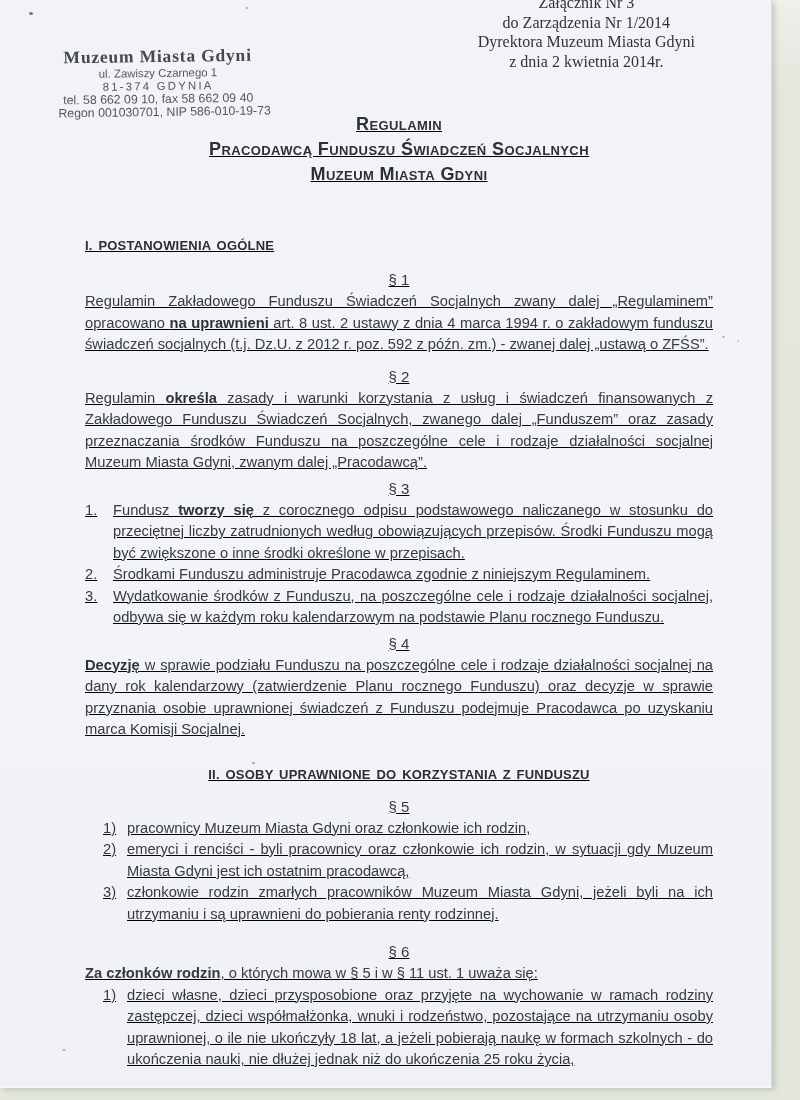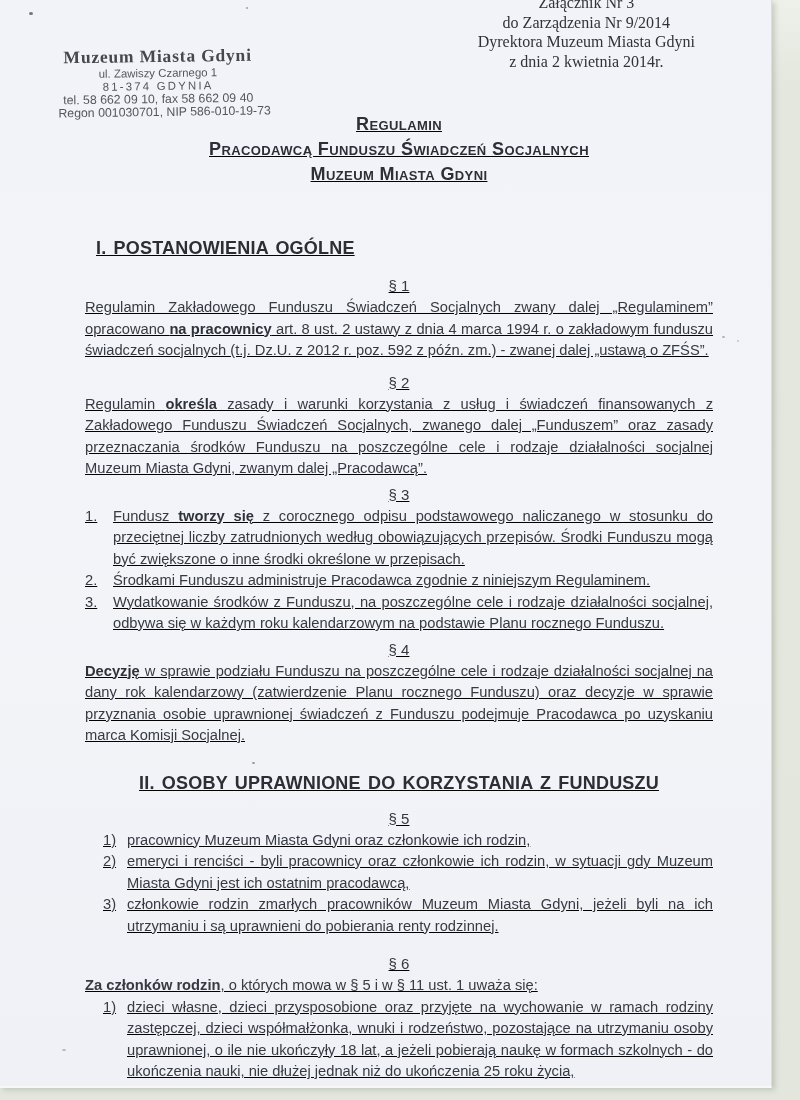--- a/index.html
+++ b/index.html
@@ -46,22 +46,22 @@
 
   .content { padding: 112px 58px 0 85px; text-decoration: underline; }
 
   .doc-title { text-align: center; margin: 0 0 0 0; }
   .title-line {
     font-weight: bold; font-variant-caps: small-caps; font-variant: small-caps;
     font-size: 18px; line-height: 25px; color: #2c2f36; letter-spacing: 0.4px;
   }
 
   .sec-heading {
-    font-weight: bold; font-size: 18px; color: #2b2e34;
-    letter-spacing: 0.2px; margin: 11px; word-spacing: 2px;
+    font-weight: bold; font-size: 13px; color: #2b2e34;
+    letter-spacing: 0.2px; margin: 0; word-spacing: 2px;
   }
   .sec-heading.first { margin-top: 51px; }
   .sec-heading.second { margin-top: 26px; text-align: center; }
 
   .pmark {
     text-align: center; font-size: 15px; color: #33373e;
     margin: 10px 0 1px 0; line-height: 21px;
   }
   .pmark.mt16 { margin-top: 16px; }
   .pmark.mt14 { margin-top: 14px; }
@@ -99,37 +99,37 @@
     <div class="stamp">
       <div class="stamp-name">Muzeum Miasta Gdyni</div>
       <div class="stamp-line">ul. Zawiszy Czarnego 1</div>
       <div class="stamp-line spaced">81-374 GDYNIA</div>
       <div class="stamp-line wide">tel. 58 662 09 10, fax 58 662 09 40</div>
       <div class="stamp-line wide">Regon 001030701, NIP 586-010-19-73</div>
     </div>
 
     <div class="annex">
       <div>Załącznik Nr 3</div>
-      <div>do Zarządzenia Nr 9/2014</div>
+      <div>do Zarządzenia Nr 1/2014</div>
       <div>Dyrektora Muzeum Miasta Gdyni</div>
       <div>z dnia 2 kwietnia 2014r.</div>
     </div>
 
     <div class="content">
 
       <div class="doc-title">
         <div class="title-line">Regulamin</div>
         <div class="title-line">Pracodawcą Funduszu Świadczeń Socjalnych</div>
         <div class="title-line">Muzeum Miasta Gdyni</div>
       </div>
 
       <h2 class="sec-heading first">I. POSTANOWIENIA OGÓLNE</h2>
 
       <div class="pmark mt16">§ 1</div>
-      <p class="body-p"><span>Regulamin Zakładowego Funduszu Świadczeń Socjalnych zwany dalej „Regulaminem” opracowano </span><b>na pracownicy</b><span> art. 8 ust. 2 ustawy z dnia 4 marca 1994 r. o zakładowym funduszu świadczeń socjalnych (t.j. Dz.U. z 2012 r. poz. 592 z późn. zm.) - zwanej dalej „ustawą o ZFŚS”.</span></p>
+      <p class="body-p"><span>Regulamin Zakładowego Funduszu Świadczeń Socjalnych zwany dalej „Regulaminem” opracowano </span><b>na uprawnieni</b><span> art. 8 ust. 2 ustawy z dnia 4 marca 1994 r. o zakładowym funduszu świadczeń socjalnych (t.j. Dz.U. z 2012 r. poz. 592 z późn. zm.) - zwanej dalej „ustawą o ZFŚS”.</span></p>
 
       <div class="pmark">§ 2</div>
       <p class="body-p"><span>Regulamin </span><b>określa</b><span> zasady i warunki korzystania z usług i świadczeń finansowanych z Zakładowego Funduszu Świadczeń Socjalnych, zwanego dalej „Funduszem” oraz zasady przeznaczania środków Funduszu na poszczególne cele i rodzaje działalności socjalnej Muzeum Miasta Gdyni, zwanym dalej „Pracodawcą”.</span></p>
 
       <div class="pmark mt4">§ 3</div>
       <div class="olist">
         <div class="oli">
           <span class="num">1.</span>
           <span class="itext"><span>Fundusz </span><b>tworzy się</b><span> z corocznego odpisu podstawowego naliczanego w stosunku do przeciętnej liczby zatrudnionych według obowiązujących przepisów. Środki Funduszu mogą być zwiększone o inne środki określone w przepisach.</span></span>
         </div>

